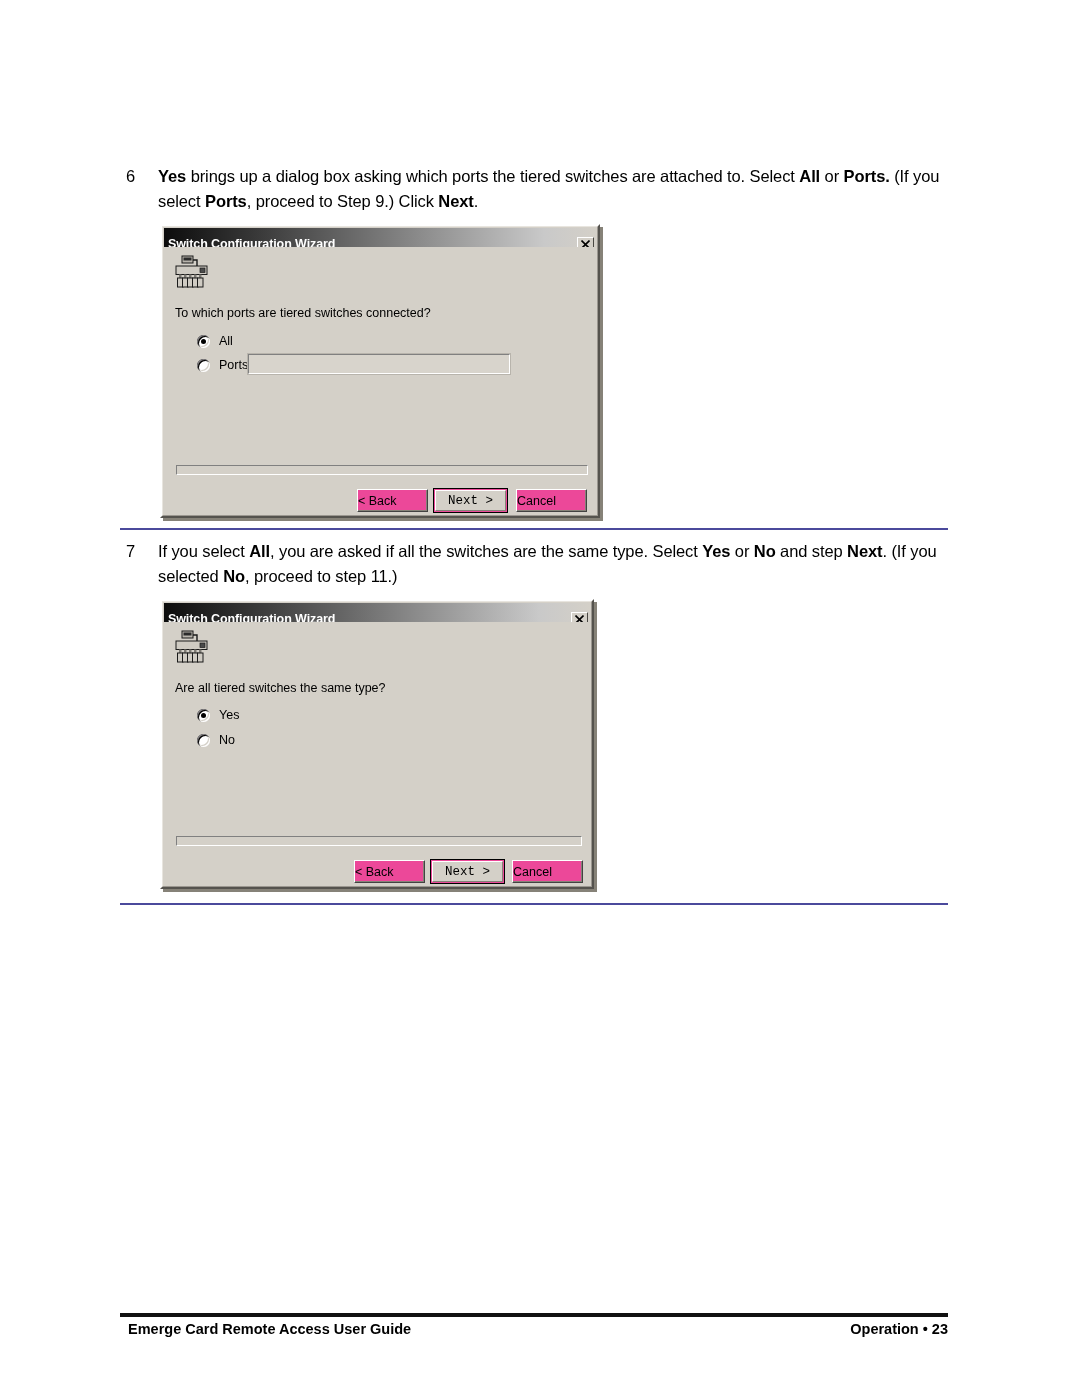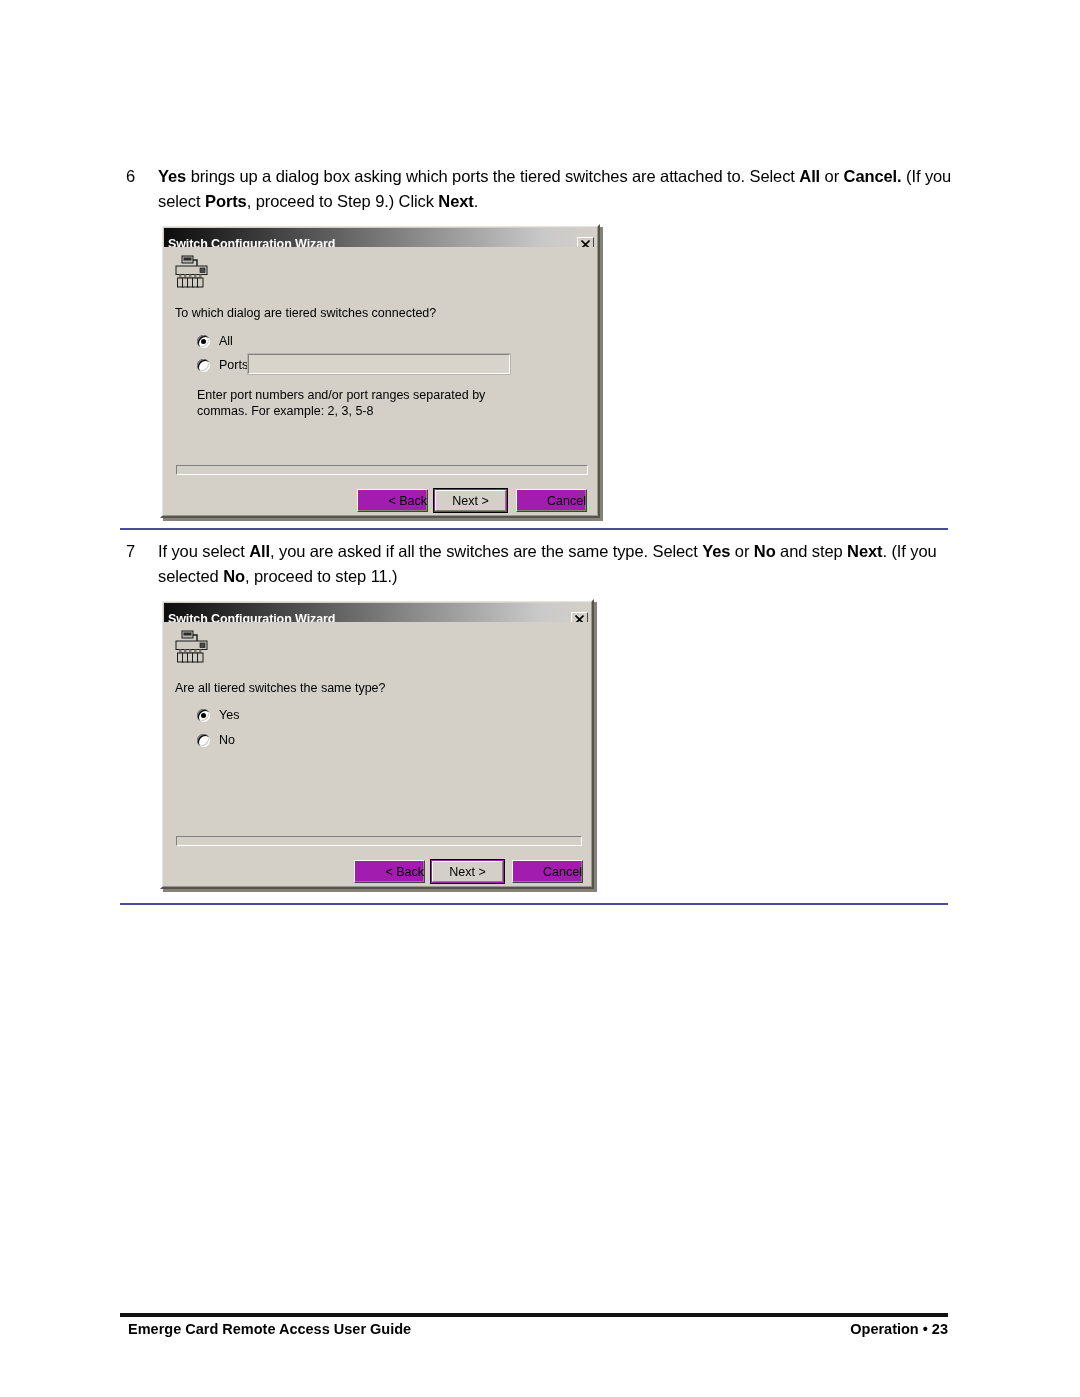--- a/index.html
+++ b/index.html
@@ -218,62 +218,63 @@
     box-sizing: border-box;
     border-top: 1px solid #808080;
     border-left: 1px solid #808080;
     border-right: 1px solid #ffffff;
     border-bottom: 1px solid #ffffff;
   }
 
   .btn {
     position: absolute;
     height: 23px;
-    background: #a21caf;
+    background: #ec4899;
     box-sizing: border-box;
     border-top: 1px solid #ffffff;
     border-left: 1px solid #ffffff;
     border-right: 1px solid #424242;
     border-bottom: 1px solid #424242;
     box-shadow: inset -1px -1px 0 0 #868278;
     font-size: 12.5px;
     color: #000;
     display: flex;
     align-items: center;
-    justify-content: flex-end;
+    justify-content: flex-start;
     cursor: default;
     white-space: nowrap;
   }
   .btn.default {
     border: 1px solid #000000;
     box-shadow: none;
     padding: 1px;
   }
   .btn.default .btn-face {
     width: 100%;
     height: 100%;
     background: #d4d0c8;
     box-sizing: border-box;
     border-top: 1px solid #ffffff;
     border-left: 1px solid #ffffff;
     border-right: 1px solid #868278;
     border-bottom: 1px solid #868278;
     display: flex;
     align-items: center;
     justify-content: center;
+    font-family: Liberation Mono, monospace;
   }
 </style>
 </head>
 <body>
 
 <div class="page">
 
   <div class="step" id="step6">
     <div class="step-num">6</div>
-    <div class="step-text"><b>Yes</b><span> brings up a dialog box asking which ports the tiered switches are attached to. Select  </span><b>All</b><span> or </span><b>Cancel.</b><span> (If you select </span><b>Ports</b><span>, proceed to Step 9.) Click </span><b>Next</b><span>.</span></div>
+    <div class="step-text"><b>Yes</b><span> brings up a dialog box asking which ports the tiered switches are attached to. Select  </span><b>All</b><span> or </span><b>Ports.</b><span> (If you select </span><b>Ports</b><span>, proceed to Step 9.) Click </span><b>Next</b><span>.</span></div>
   </div>
 
   <div class="dlg" id="dlg1" style="left:160px; top:224px; width:440px; height:294px;">
     <div class="dlg-inner"></div>
 
     <div class="titlebar">
       <div class="title-text">Switch Configuration Wizard</div>
       <div class="btn-close">
         <svg width="9" height="9" viewBox="0 0 9 9" aria-hidden="true">
           <path d="M0.5 0.5 L8.5 8.5 M8.5 0.5 L0.5 8.5" stroke="#000" stroke-width="1.6" fill="none"></path>
@@ -301,38 +302,36 @@
           <rect x="24" y="19.5" width="2.5" height="4" fill="#7d7a74"></rect>
 
           <rect x="2.5" y="23" width="5.5" height="9" fill="#cfcbc3" stroke="#1a1a1a" stroke-width="1"></rect>
           <rect x="7.5" y="23" width="5.5" height="9" fill="#cfcbc3" stroke="#1a1a1a" stroke-width="1"></rect>
           <rect x="12.5" y="23" width="5.5" height="9" fill="#cfcbc3" stroke="#1a1a1a" stroke-width="1"></rect>
           <rect x="17.5" y="23" width="5.5" height="9" fill="#cfcbc3" stroke="#1a1a1a" stroke-width="1"></rect>
           <rect x="22.5" y="23" width="5.5" height="9" fill="#cfcbc3" stroke="#1a1a1a" stroke-width="1"></rect>
         </svg>
       </div>
 
-      <div class="prompt" style="left:11px; top:58px;">To which dialog are tiered switches connected?</div>
+      <div class="prompt" style="left:11px; top:58px;">To which ports are tiered switches connected?</div>
 
       <div class="radio-row" style="left:33px; top:87px;">
         <span class="radio checked"></span>
         <span class="radio-label">All</span>
       </div>
 
       <div class="radio-row" style="left:33px; top:111px;">
         <span class="radio"></span>
         <span class="radio-label">Ports:</span>
       </div>
 
       <div class="textfield" style="left:84px; top:107px; width:262px; height:20px;">
         <span style="display:block;padding:2px 3px;font-size:12.5px;line-height:14px;color:#000;"></span>
       </div>
 
-      <div class="hint" style="left:33px; top:141px;">Enter port numbers and/or port ranges separated by
-commas.  For example: 2, 3, 5-8</div>
 
       <div class="groove" style="left:12px; top:218px; width:412px;"></div>
 
       <div class="btn" style="left:193px; top:242px; width:71px;">
         <span>&lt; Back</span>
       </div>
 
       <div class="btn default" style="left:269px; top:241px; width:75px; height:25px;">
         <span class="btn-face">Next &gt;</span>
       </div>

